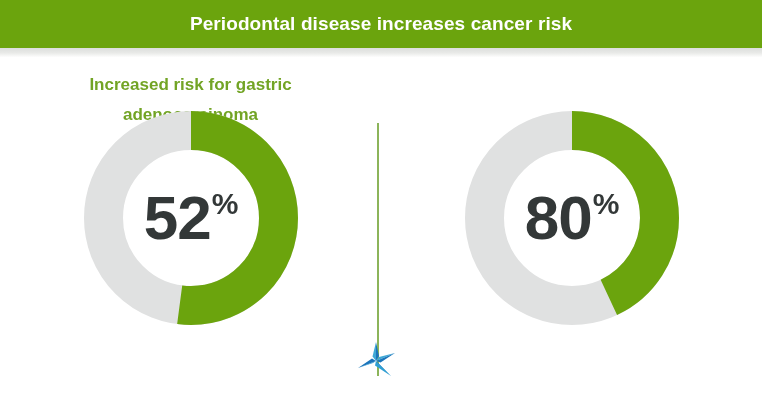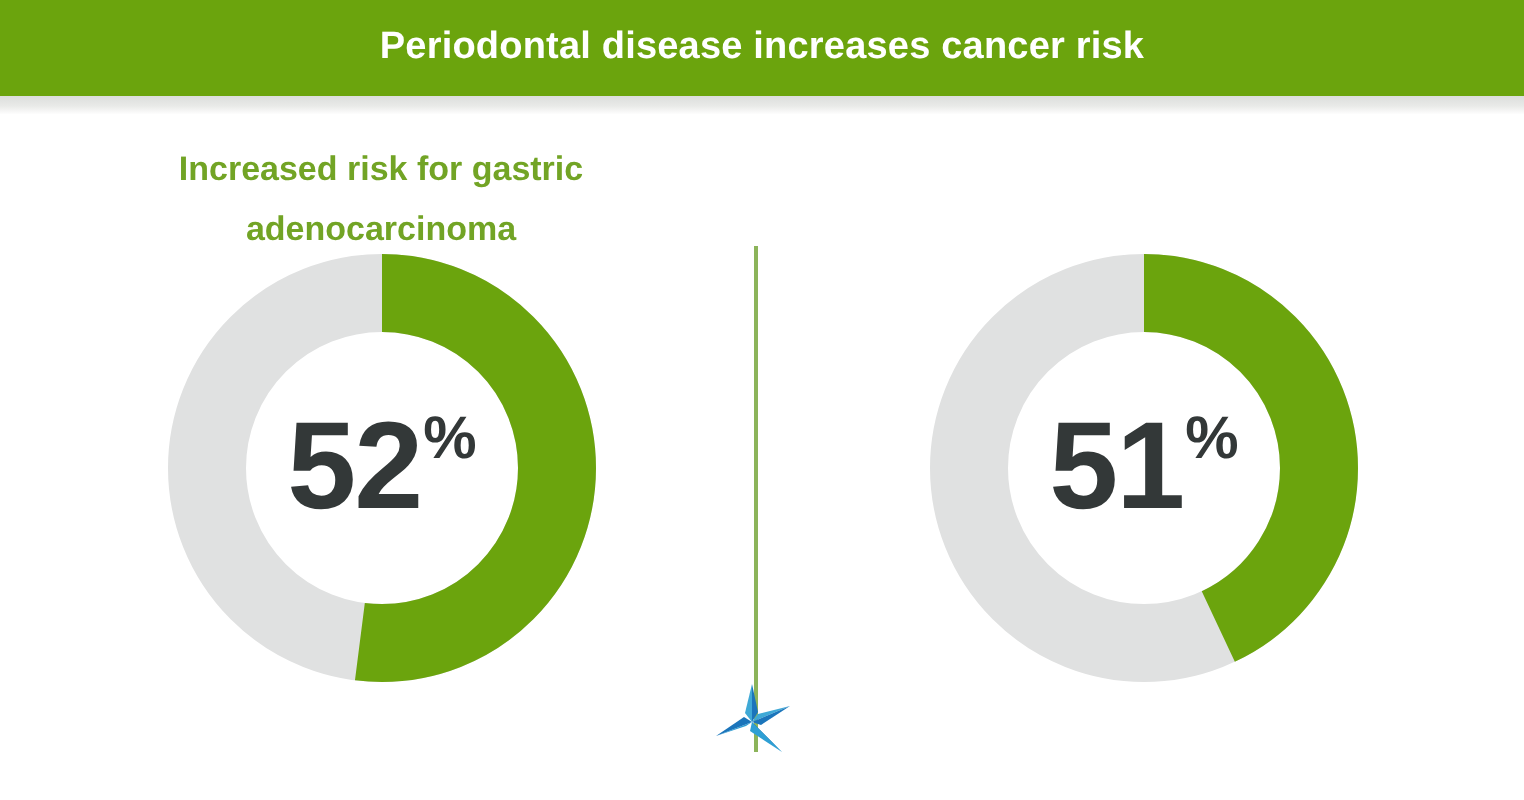--- a/index.html
+++ b/index.html
@@ -82,21 +82,21 @@
     left: 377px;
     top: 66px;
     width: 2px;
     height: 269px;
     background: #8cb45a;
   }
 
   
   .donut-wrap {
     position: absolute;
-    top: 70px;
+    top: 54px;
     left: 50%;
     transform: translateX(-50%);
     width: 214px;
     height: 214px;
   }
   .donut-svg {
     display: block;
     width: 214px;
     height: 214px;
   }
@@ -194,21 +194,21 @@
     <div class="divider"></div>
 
     <div class="panel">
       <div class="donut-wrap">
         <svg class="donut-svg" viewBox="0 0 214 214">
           <circle cx="107" cy="107" r="87.5" fill="none" stroke="#e0e1e1" stroke-width="39"></circle>
           <circle id="arc-1" cx="107" cy="107" r="87.5" fill="none" stroke="#6ba40d" stroke-width="39" transform="rotate(-90 107 107)" stroke-dasharray="236.4048471826319 549.7787143782137"></circle>
         </svg>
         <div class="donut-center">
           <div class="donut-value">
-            <span>51</span>
+            <span>80</span>
             <span class="donut-pct">%</span>
           </div>
         </div>
       </div>
     </div>
 
   </div>
 
   <div class="logo">
     <div class="logo-inner">

